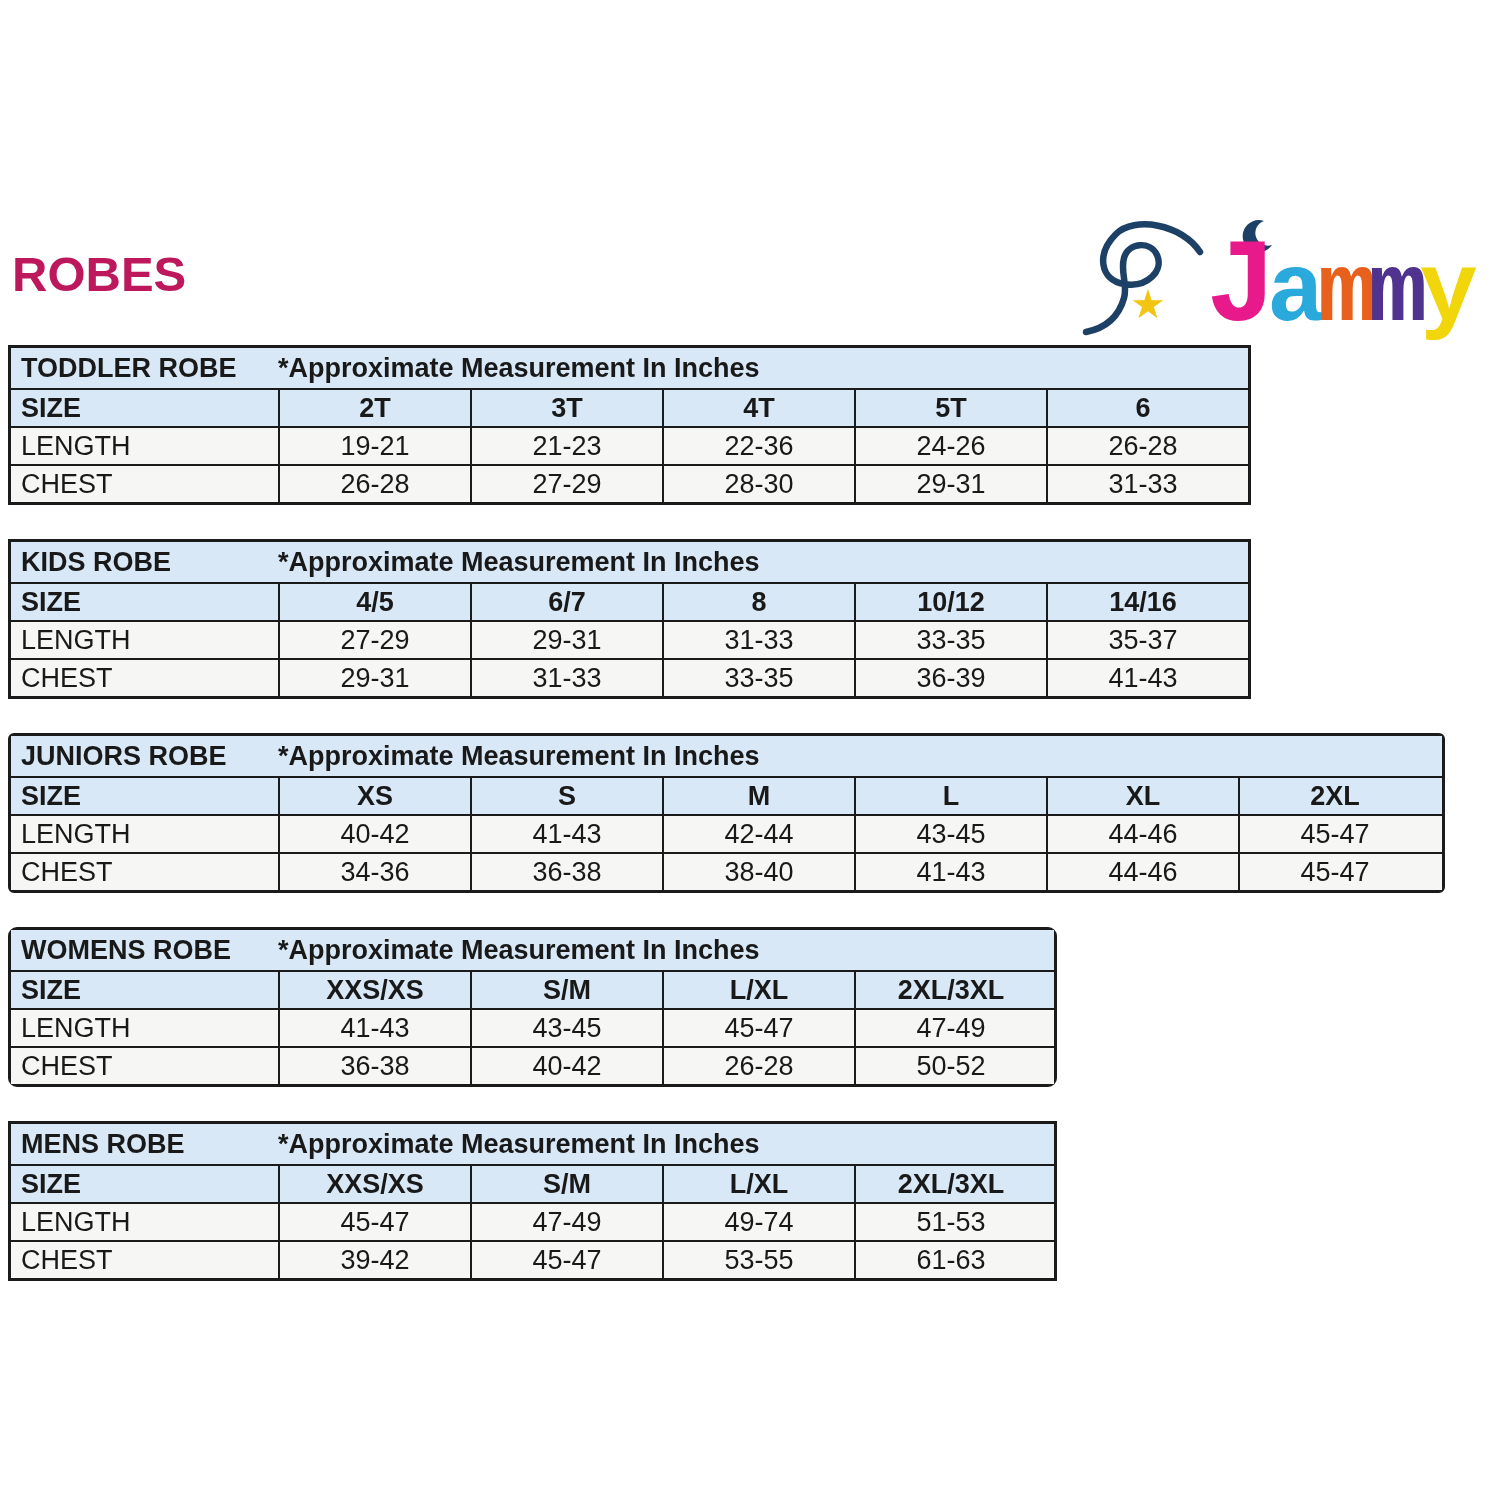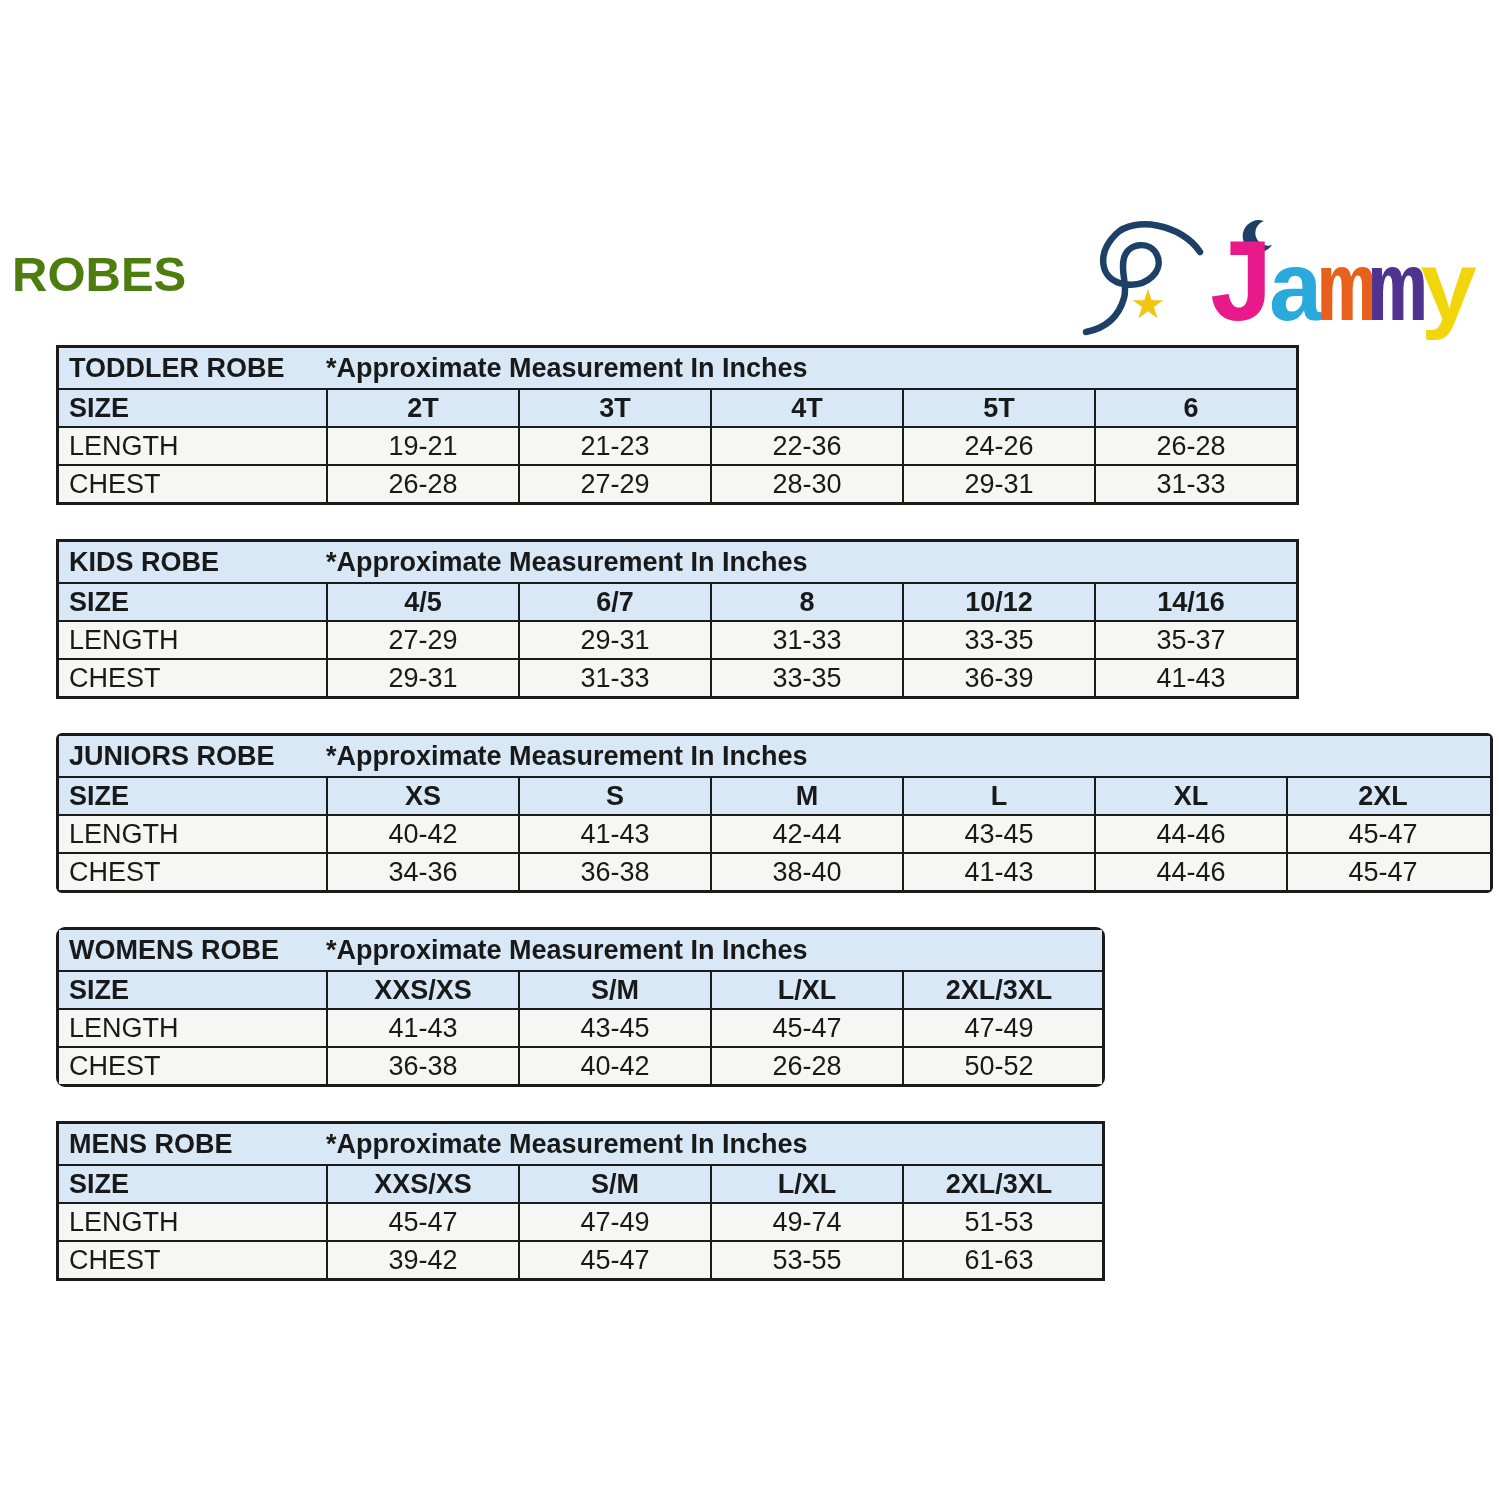--- a/index.html
+++ b/index.html
@@ -8,21 +8,21 @@
     width:1499px;height:1499px;
     background:#ffffff;
     font-family:"Liberation Sans", sans-serif;
     color:#191919;
     overflow:hidden;
   }
   
   .page-title{
     position:absolute;left:12px;top:246px;
     font-size:49px;font-weight:bold;letter-spacing:0px;
-    color:#4d7c0f;margin:0;
+    color:#be185d;margin:0;
   }
   
   .logo{position:absolute;left:1078px;top:218px;width:420px;height:125px;}
   .logo .p-swirl{position:absolute;left:0;top:2px;}
   .logo .logo-star{
     position:absolute;left:52px;top:66px;
     font-size:40px;line-height:1;
   }
   .logo .moon{position:absolute;left:162px;top:0px;}
   .logo-letters{
@@ -30,21 +30,21 @@
     display:flex;align-items:baseline;
     font-family:"Liberation Mono", monospace;
     font-weight:bold;line-height:1;white-space:nowrap;
   }
   .logo-letters .l-J{font-size:118px;margin-left:0;}
   .logo-letters .l-a{font-size:98px;margin-left:-10px;}
   .logo-letters .l-m1{font-size:98px;margin-left:-8px;}
   .logo-letters .l-m2{font-size:98px;margin-left:-8px;}
   .logo-letters .l-y{font-size:98px;margin-left:-8px;}
   
-  .tables-wrap{position:absolute;left:8px;top:345px;margin-left:48px;}
+  .tables-wrap{position:absolute;left:8px;top:345px;}
   .sheet-table{
     border:3px solid #1b1b1b;
     margin-bottom:34px;
     background:#f6f6f4;
     box-sizing:content-box;
   }
   .trow{display:grid;align-items:center;}
   .thead{
     display:flex;align-items:center;
     height:40px;background:#d8e8f6;

